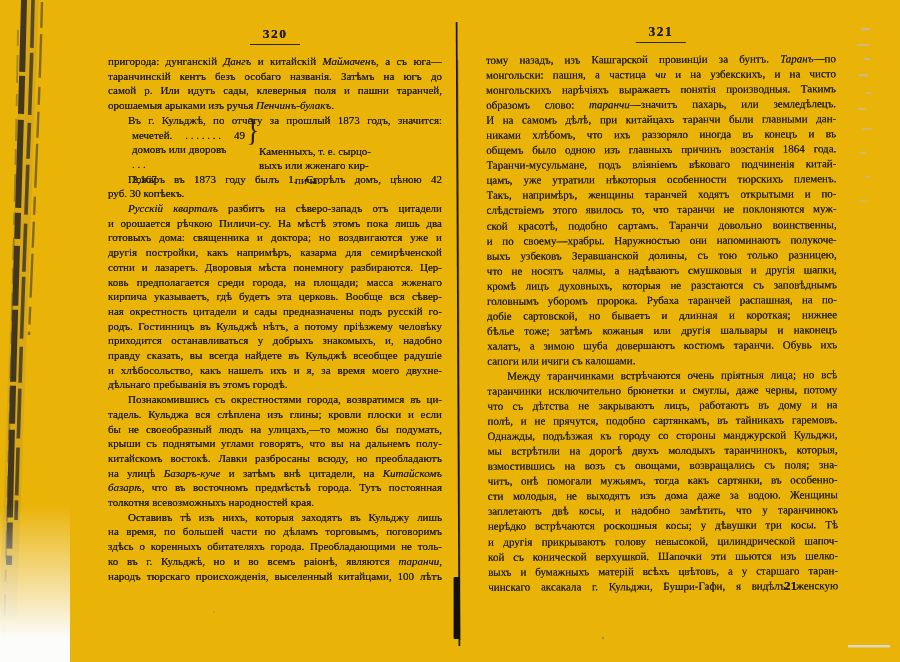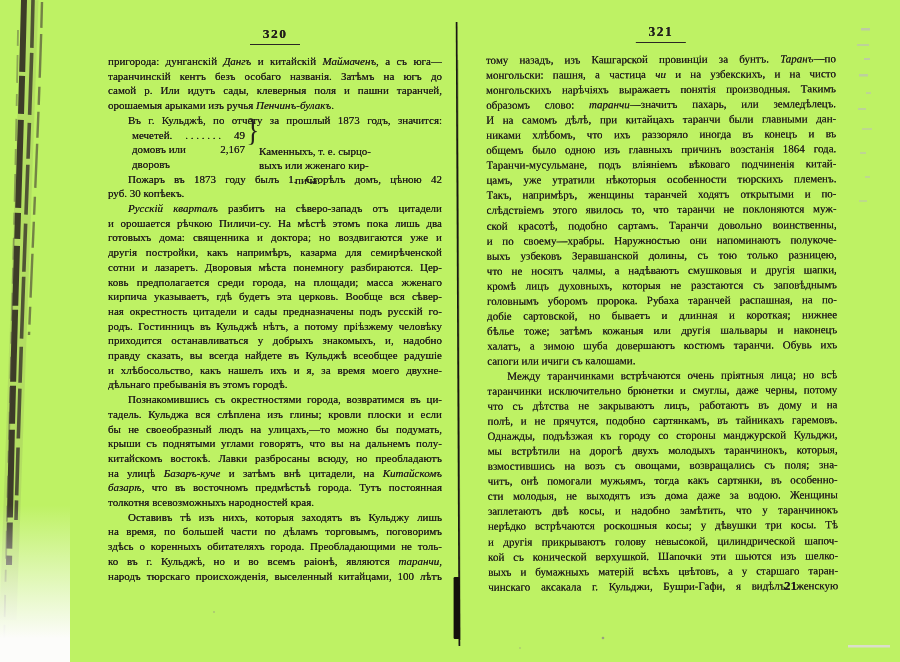--- a/index.html
+++ b/index.html
@@ -1,16 +1,16 @@
 <!DOCTYPE html>
 <html><head>
 <meta charset="utf-8">
 <style>
   html,body{margin:0;padding:0;background:#e9e9e7;}
-  .scan{position:relative;width:900px;height:662px;background:#bef264;overflow:hidden;
+  .scan{position:relative;width:900px;height:662px;background:#eab308;overflow:hidden;
         font-family:"Liberation Serif","DejaVu Serif",serif;color:#221f1c;}
   .overlay{position:absolute;left:0;top:0;pointer-events:none;}
   .page{position:absolute;}
   .page-left{left:108px;top:26px;width:334px;}
   .page-right{left:487px;top:24px;width:350px;transform:rotate(-0.25deg);}
   .pg-num{text-align:center;font-weight:bold;font-size:13.5px;letter-spacing:1.5px;
           text-shadow:0 0 .4px currentColor;}
   .pg-rule{width:50px;height:1px;background:#2a2724;margin:2px auto 0;}
   .lines{margin-top:9px;font-size:11px;text-shadow:0 0 .55px currentColor;overflow:hidden;}
   .line{text-align:justify;text-align-last:justify;}
@@ -80,21 +80,21 @@
         <div class="line">таранчинскій кентъ безъ особаго названія. Затѣмъ на югъ до</div>
         <div class="line">самой р. Или идутъ сады, клеверныя поля и пашни таранчей,</div>
         <div class="line end">орошаемыя арыками изъ ручья <i>Пенчинъ-булакъ</i>.</div>
         <div class="line in">Въ г. Кульджѣ, по отчету за прошлый 1873 годъ, значится:</div>
         <div class="tbl" style="height: 44.1px;">
           <div class="trow" style="top: 0px;">
             <span>мечетей.</span>
             <span class="dots">. . . . . . .</span>
             <span>49</span>
           </div>
-          <div class="trow" style="top: 14.7px;">
+          <div class="trow" style="top: 14.7px; flex-direction: column;">
             <span>домовъ или дворовъ</span>
             <span class="dots">. . .</span>
             <span>2,167</span>
           </div>
           <span class="brace">}</span>
           <div class="tnote">
             <div>Каменныхъ, т. е. сырцо-</div>
             <div>выхъ или жженаго кир-</div>
             <div class="t3">пича.</div>
           </div>

